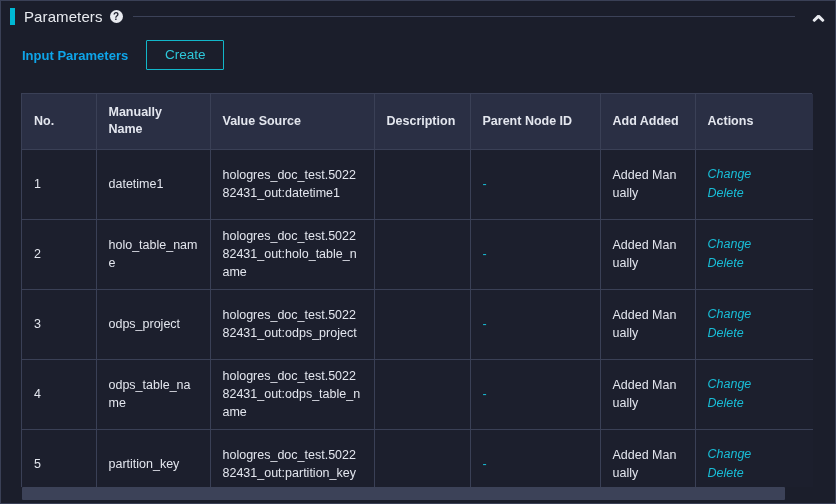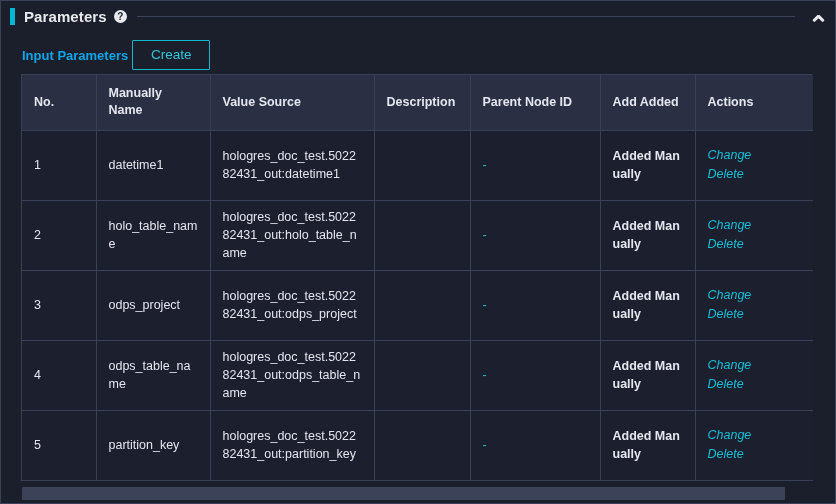--- a/index.html
+++ b/index.html
@@ -34,21 +34,21 @@
   .accent-bar {
     width: 5px;
     height: 17px;
     background: #00b8d4;
     flex: 0 0 auto;
     margin-right: 9px;
   }
   .panel-title {
     color: #e8eaef;
     font-size: 15px;
-    font-weight: bold;
+    font-weight: normal;
     letter-spacing: 0.1px;
     white-space: nowrap;
   }
   .help-icon {
     width: 13px;
     height: 13px;
     border-radius: 50%;
     background: #e8eaef;
     color: #1b1e2b;
     font-size: 10px;
@@ -99,40 +99,40 @@
     padding-left: 21px;
     height: 48px;
   }
   .toolbar-label {
     color: #0ea5e9;
     font-size: 13px;
     font-weight: bold;
     white-space: nowrap;
   }
   .create-btn {
-    margin-left: 4px;
+    margin-left: 18px;
     width: 78px;
     height: 30px;
     border: 1px solid #12b7c9;
     background: transparent;
     color: #2ec8da;
     font-size: 13.5px;
     font-family: "Liberation Sans", sans-serif;
     line-height: 28px;
     text-align: center;
     box-sizing: border-box;
     cursor: pointer;
     border-radius: 1px;
   }
 
   
   .table-wrap {
     position: absolute;
     left: 20px;
-    top: 73px;
+    top: 92px;
     width: 791px;
     border: 1px solid #3a4056;
     border-bottom: none;
     box-sizing: border-box;
   }
   table.params {
     width: 100%;
     border-collapse: collapse;
     table-layout: fixed;
   }
@@ -159,21 +159,21 @@
   table.params tbody td {
     background: #1c1f2d;
     color: #e3e6ee;
     font-size: 12.5px;
     height: 70px;
     line-height: 18px;
     word-break: break-all;
   }
   td.num { color: #e3e6ee; }
   td.value-src { word-break: break-all; }
-  td.addmethod { word-break: normal; font-weight: bold; }
+  td.addmethod { word-break: normal; }
 
   .link {
     color: #18bdd6;
     text-decoration: none;
     cursor: pointer;
     font-style: italic;
   }
   .dash-link {
     color: #18bdd6;
     text-decoration: none;

